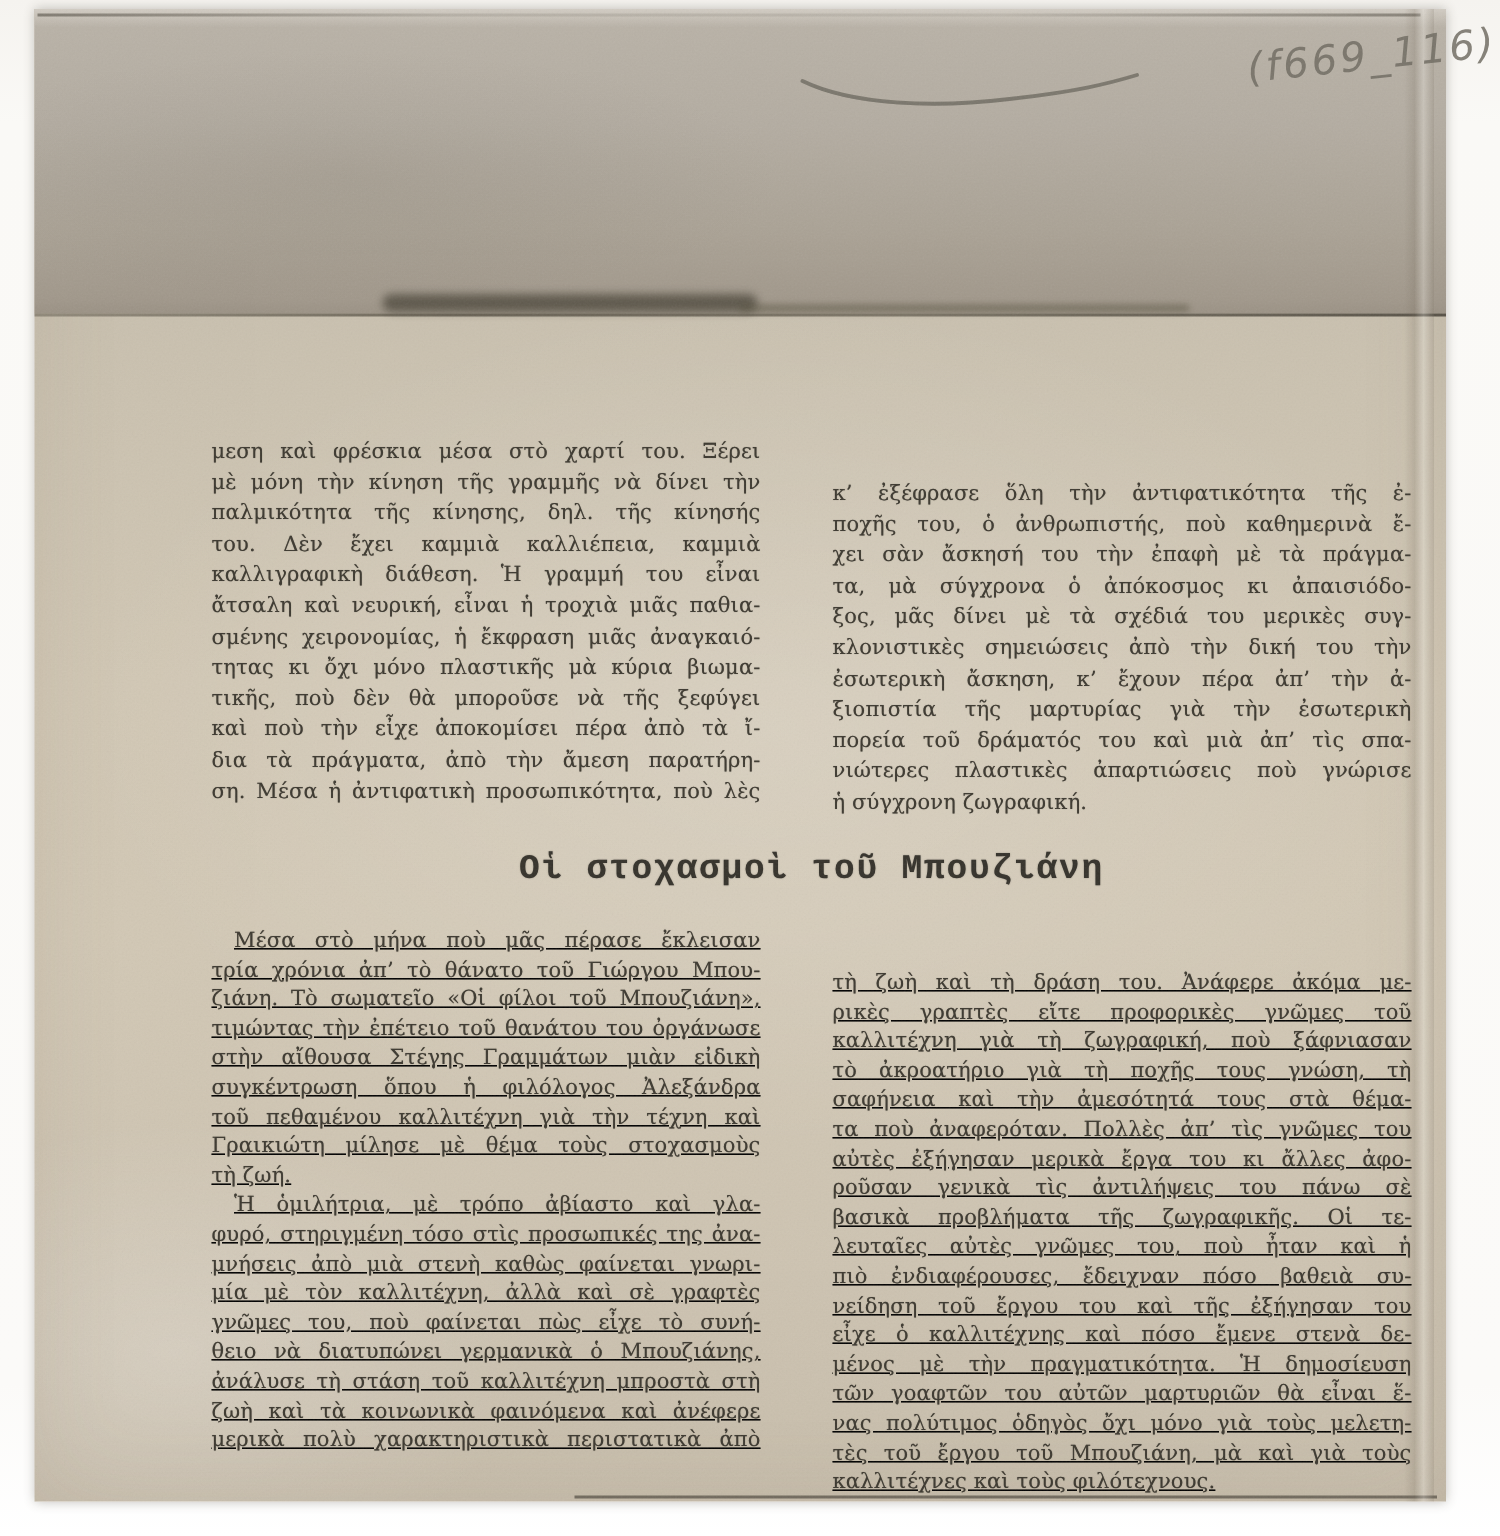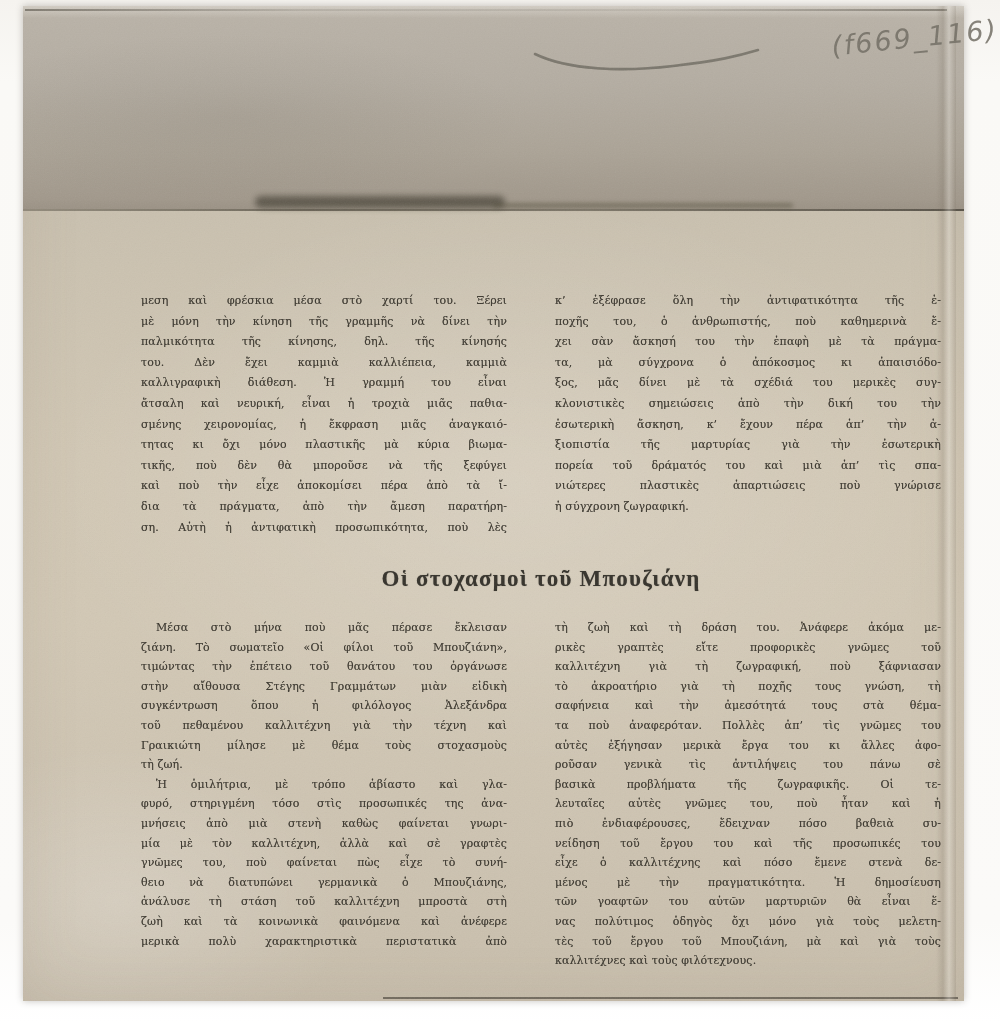--- a/index.html
+++ b/index.html
@@ -52,36 +52,36 @@
   .annotation{
     position:absolute;left:808px;top:16px;width:170px;
     font-family:"DejaVu Sans",sans-serif;font-style:italic;
     font-size:27px;letter-spacing:2px;
     transform:rotate(-6deg);
     opacity:0.82;white-space:nowrap;
   }
   .content{position:absolute;left:118px;top:0;width:800px;}
   .cols{display:flex;}
   .cols.top{position:absolute;top:285px;left:0;width:800px;}
-  .cols.bottom{position:absolute;top:612px;left:0;width:800px;}
+  .cols.bottom{position:absolute;top:612px;left:0;width:800px;text-decoration:underline;}
   .col{color:#3d3930;}
   .col.left{width:366px;margin-right:48px;}
-  .col.right{width:386px;}
+  .col.right{width:386px;margin-top:28px;}
   .line{
-    font-size:11px;line-height:20.6px;letter-spacing:0.1px;
+    font-size:14px;line-height:20.6px;letter-spacing:0.1px;
     white-space:nowrap;overflow:visible;
     text-shadow:0 0 0.6px rgba(61,57,48,0.55);
   }
   .cols.bottom .line{line-height:19.6px;}
   .line.j{white-space:normal;text-align:justify;text-align-last:justify;}
   .line.ind{text-indent:15px;}
   .heading{
     position:absolute;top:560px;left:0;width:800px;margin:0;
     text-align:center;
-    font-family:Liberation Serif, serif;font-weight:bold;
+    font-family:Liberation Mono, monospace;font-weight:bold;
     font-size:23px;letter-spacing:1.2px;color:#35322b;
     text-shadow:0 0 1px rgba(53,50,43,0.45);
   }
   .grain{position:absolute;left:0;top:0;width:100%;height:100%;pointer-events:none;}
 </style>
 </head>
 <body>
 
 <div class="page">
   <div class="paper">
@@ -109,21 +109,21 @@
             <div class="line j">μὲ μόνη τὴν κίνηση τῆς γραμμῆς νὰ δίνει τὴν</div>
             <div class="line j">παλμικότητα τῆς κίνησης, δηλ. τῆς κίνησής</div>
             <div class="line j">του. Δὲν ἔχει καμμιὰ καλλιέπεια, καμμιὰ</div>
             <div class="line j">καλλιγραφικὴ διάθεση. Ἡ γραμμή του εἶναι</div>
             <div class="line j">ἄτσαλη καὶ νευρική, εἶναι ἡ τροχιὰ μιᾶς παθια-</div>
             <div class="line j">σμένης χειρονομίας, ἡ ἔκφραση μιᾶς ἀναγκαιό-</div>
             <div class="line j">τητας κι ὄχι μόνο πλαστικῆς μὰ κύρια βιωμα-</div>
             <div class="line j">τικῆς, ποὺ δὲν θὰ μποροῦσε νὰ τῆς ξεφύγει</div>
             <div class="line j">καὶ ποὺ τὴν εἶχε ἀποκομίσει πέρα ἀπὸ τὰ ἴ-</div>
             <div class="line j">δια τὰ πράγματα, ἀπὸ τὴν ἄμεση παρατήρη-</div>
-            <div class="line j">ση. Αὐτὴ ἡ ἀντιφατικὴ προσωπικότητα, ποὺ λὲς</div>
+            <div class="line j">ση. Μέσα ἡ ἀντιφατικὴ προσωπικότητα, ποὺ λὲς</div>
           </div>
         <div class="col right">
             <div class="line j">κ’ ἐξέφρασε ὅλη τὴν ἀντιφατικότητα τῆς ἐ-</div>
             <div class="line j">ποχῆς του, ὁ ἀνθρωπιστής, ποὺ καθημερινὰ ἔ-</div>
             <div class="line j">χει σὰν ἄσκησή του τὴν ἐπαφὴ μὲ τὰ πράγμα-</div>
             <div class="line j">τα, μὰ σύγχρονα ὁ ἀπόκοσμος κι ἀπαισιόδο-</div>
             <div class="line j">ξος, μᾶς δίνει μὲ τὰ σχέδιά του μερικὲς συγ-</div>
             <div class="line j">κλονιστικὲς σημειώσεις ἀπὸ τὴν δική του τὴν</div>
             <div class="line j">ἐσωτερικὴ ἄσκηση, κ’ ἔχουν πέρα ἀπ’ τὴν ἀ-</div>
             <div class="line j">ξιοπιστία τῆς μαρτυρίας γιὰ τὴν ἐσωτερικὴ</div>
@@ -131,20 +131,21 @@
             <div class="line j">νιώτερες πλαστικὲς ἀπαρτιώσεις ποὺ γνώρισε</div>
             <div class="line">ἡ σύγχρονη ζωγραφική.</div>
           </div>
       </div>
 
       <h1 class="heading">Οἱ στοχασμοὶ τοῦ Μπουζιάνη</h1>
 
       <div class="cols bottom">
         <div class="col left">
             <div class="line j ind">Μέσα στὸ μήνα ποὺ μᾶς πέρασε ἔκλεισαν</div>
+            <div class="line j">τρία χρόνια ἀπ’ τὸ θάνατο τοῦ Γιώργου Μπου-</div>
             <div class="line j">ζιάνη. Τὸ σωματεῖο «Οἱ φίλοι τοῦ Μπουζιάνη»,</div>
             <div class="line j">τιμώντας τὴν ἐπέτειο τοῦ θανάτου του ὀργάνωσε</div>
             <div class="line j">στὴν αἴθουσα Στέγης Γραμμάτων μιὰν εἰδικὴ</div>
             <div class="line j">συγκέντρωση ὅπου ἡ φιλόλογος Ἀλεξάνδρα</div>
             <div class="line j">τοῦ πεθαμένου καλλιτέχνη γιὰ τὴν τέχνη καὶ</div>
             <div class="line j">Γραικιώτη μίλησε μὲ θέμα τοὺς στοχασμοὺς</div>
             <div class="line">τὴ ζωή.</div>
             <div class="line j ind">Ἡ ὁμιλήτρια, μὲ τρόπο ἀβίαστο καὶ γλα-</div>
             <div class="line j">φυρό, στηριγμένη τόσο στὶς προσωπικές της ἀνα-</div>
             <div class="line j">μνήσεις ἀπὸ μιὰ στενὴ καθὼς φαίνεται γνωρι-</div>
@@ -160,21 +161,21 @@
             <div class="line j">ρικὲς γραπτὲς εἴτε προφορικὲς γνῶμες τοῦ</div>
             <div class="line j">καλλιτέχνη γιὰ τὴ ζωγραφική, ποὺ ξάφνιασαν</div>
             <div class="line j">τὸ ἀκροατήριο γιὰ τὴ ποχῆς τους γνώση, τὴ</div>
             <div class="line j">σαφήνεια καὶ τὴν ἀμεσότητά τους στὰ θέμα-</div>
             <div class="line j">τα ποὺ ἀναφερόταν. Πολλὲς ἀπ’ τὶς γνῶμες του</div>
             <div class="line j">αὐτὲς ἐξήγησαν μερικὰ ἔργα του κι ἄλλες ἀφο-</div>
             <div class="line j">ροῦσαν γενικὰ τὶς ἀντιλήψεις του πάνω σὲ</div>
             <div class="line j">βασικὰ προβλήματα τῆς ζωγραφικῆς. Οἱ τε-</div>
             <div class="line j">λευταῖες αὐτὲς γνῶμες του, ποὺ ἦταν καὶ ἡ</div>
             <div class="line j">πιὸ ἐνδιαφέρουσες, ἔδειχναν πόσο βαθειὰ συ-</div>
-            <div class="line j">νείδηση τοῦ ἔργου του καὶ τῆς προσωπικές του</div>
+            <div class="line j">νείδηση τοῦ ἔργου του καὶ τῆς ἐξήγησαν του</div>
             <div class="line j">εἶχε ὁ καλλιτέχνης καὶ πόσο ἔμενε στενὰ δε-</div>
             <div class="line j">μένος μὲ τὴν πραγματικότητα. Ἡ δημοσίευση</div>
             <div class="line j">τῶν γοαφτῶν του αὐτῶν μαρτυριῶν θὰ εἶναι ἕ-</div>
             <div class="line j">νας πολύτιμος ὁδηγὸς ὄχι μόνο γιὰ τοὺς μελετη-</div>
             <div class="line j">τὲς τοῦ ἔργου τοῦ Μπουζιάνη, μὰ καὶ γιὰ τοὺς</div>
             <div class="line">καλλιτέχνες καὶ τοὺς φιλότεχνους.</div>
           </div>
       </div>
 
     </div>

